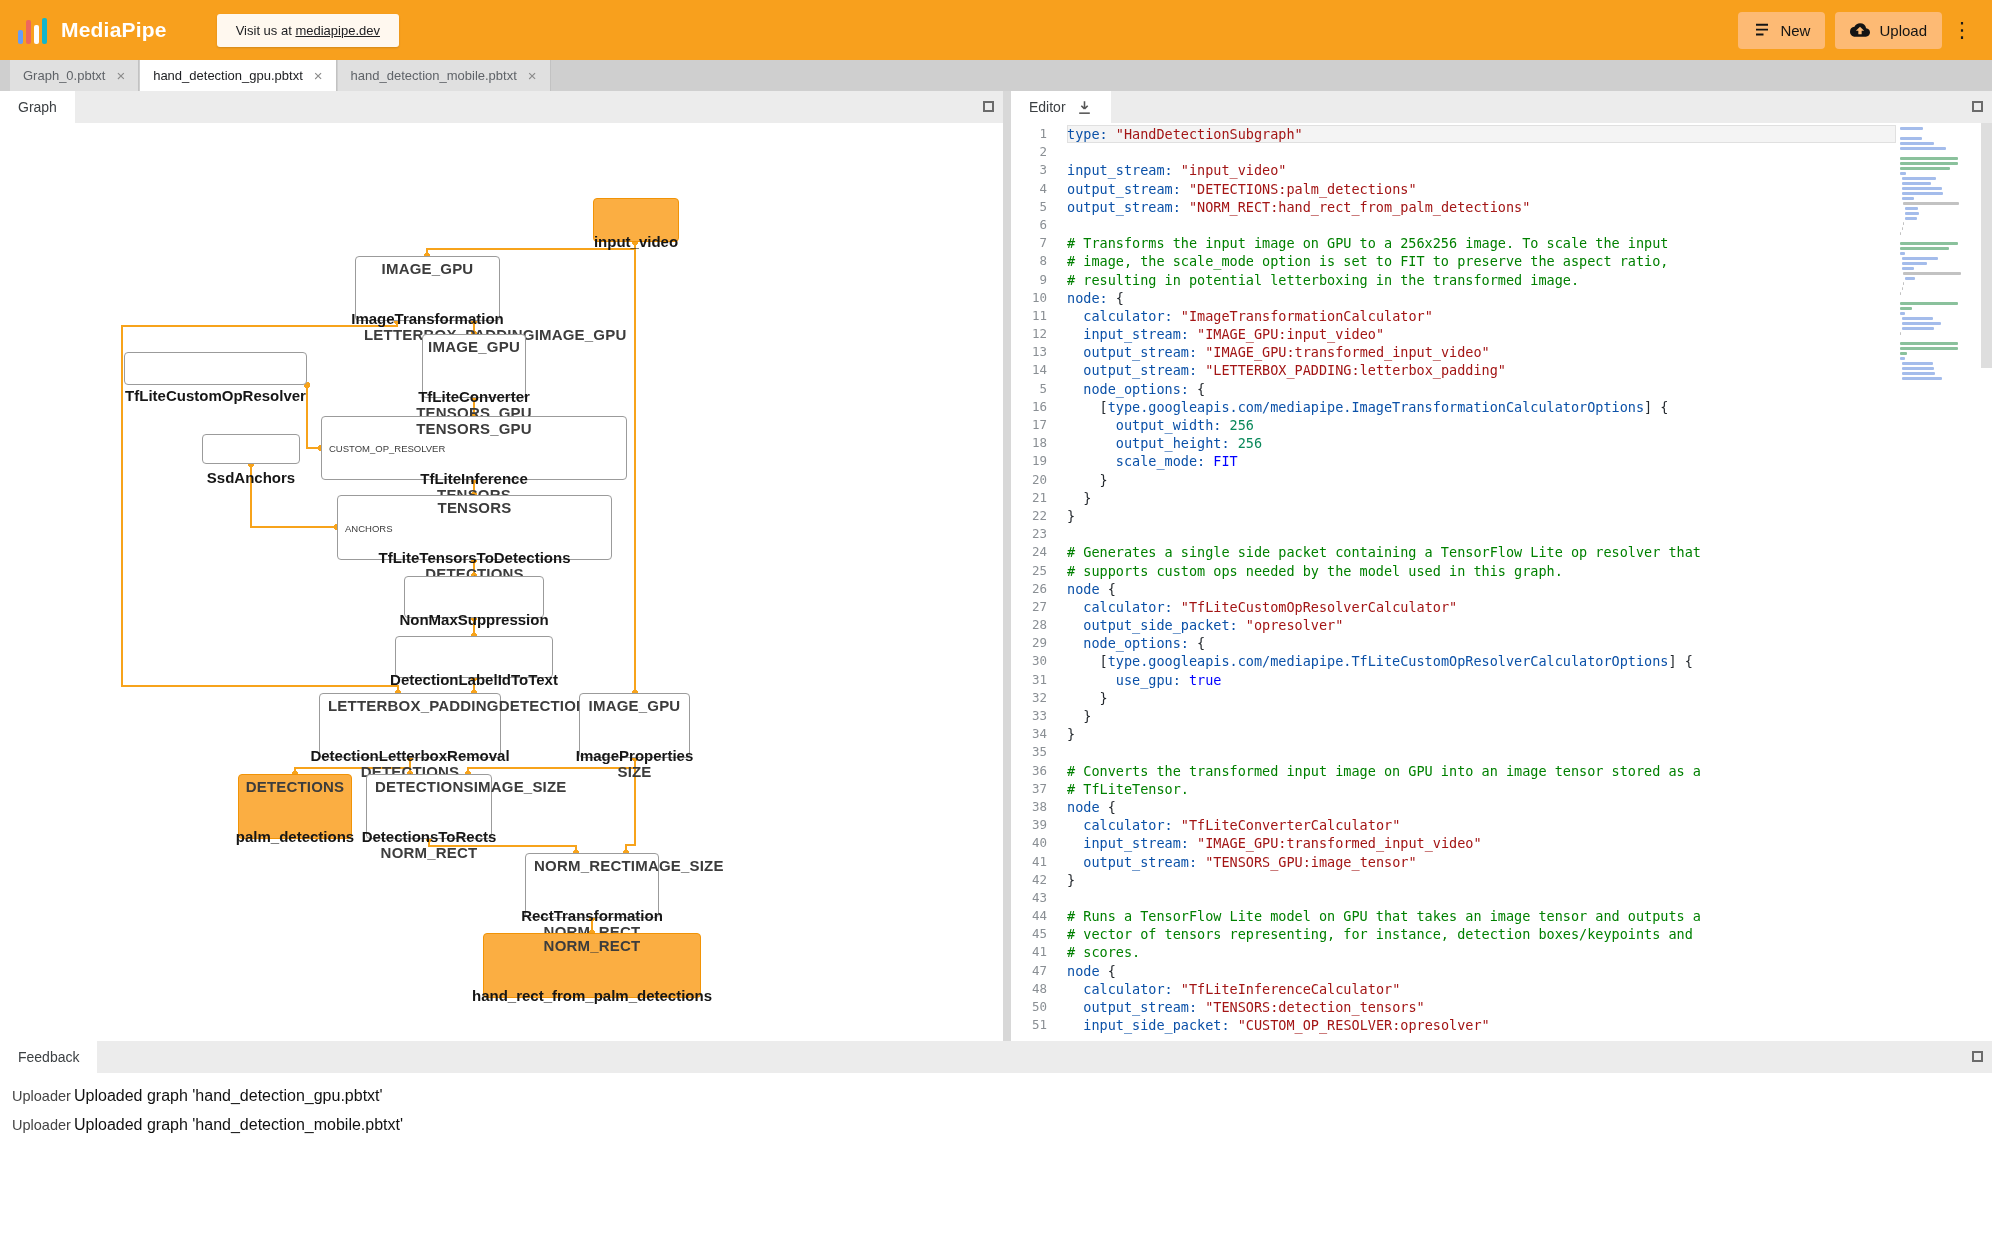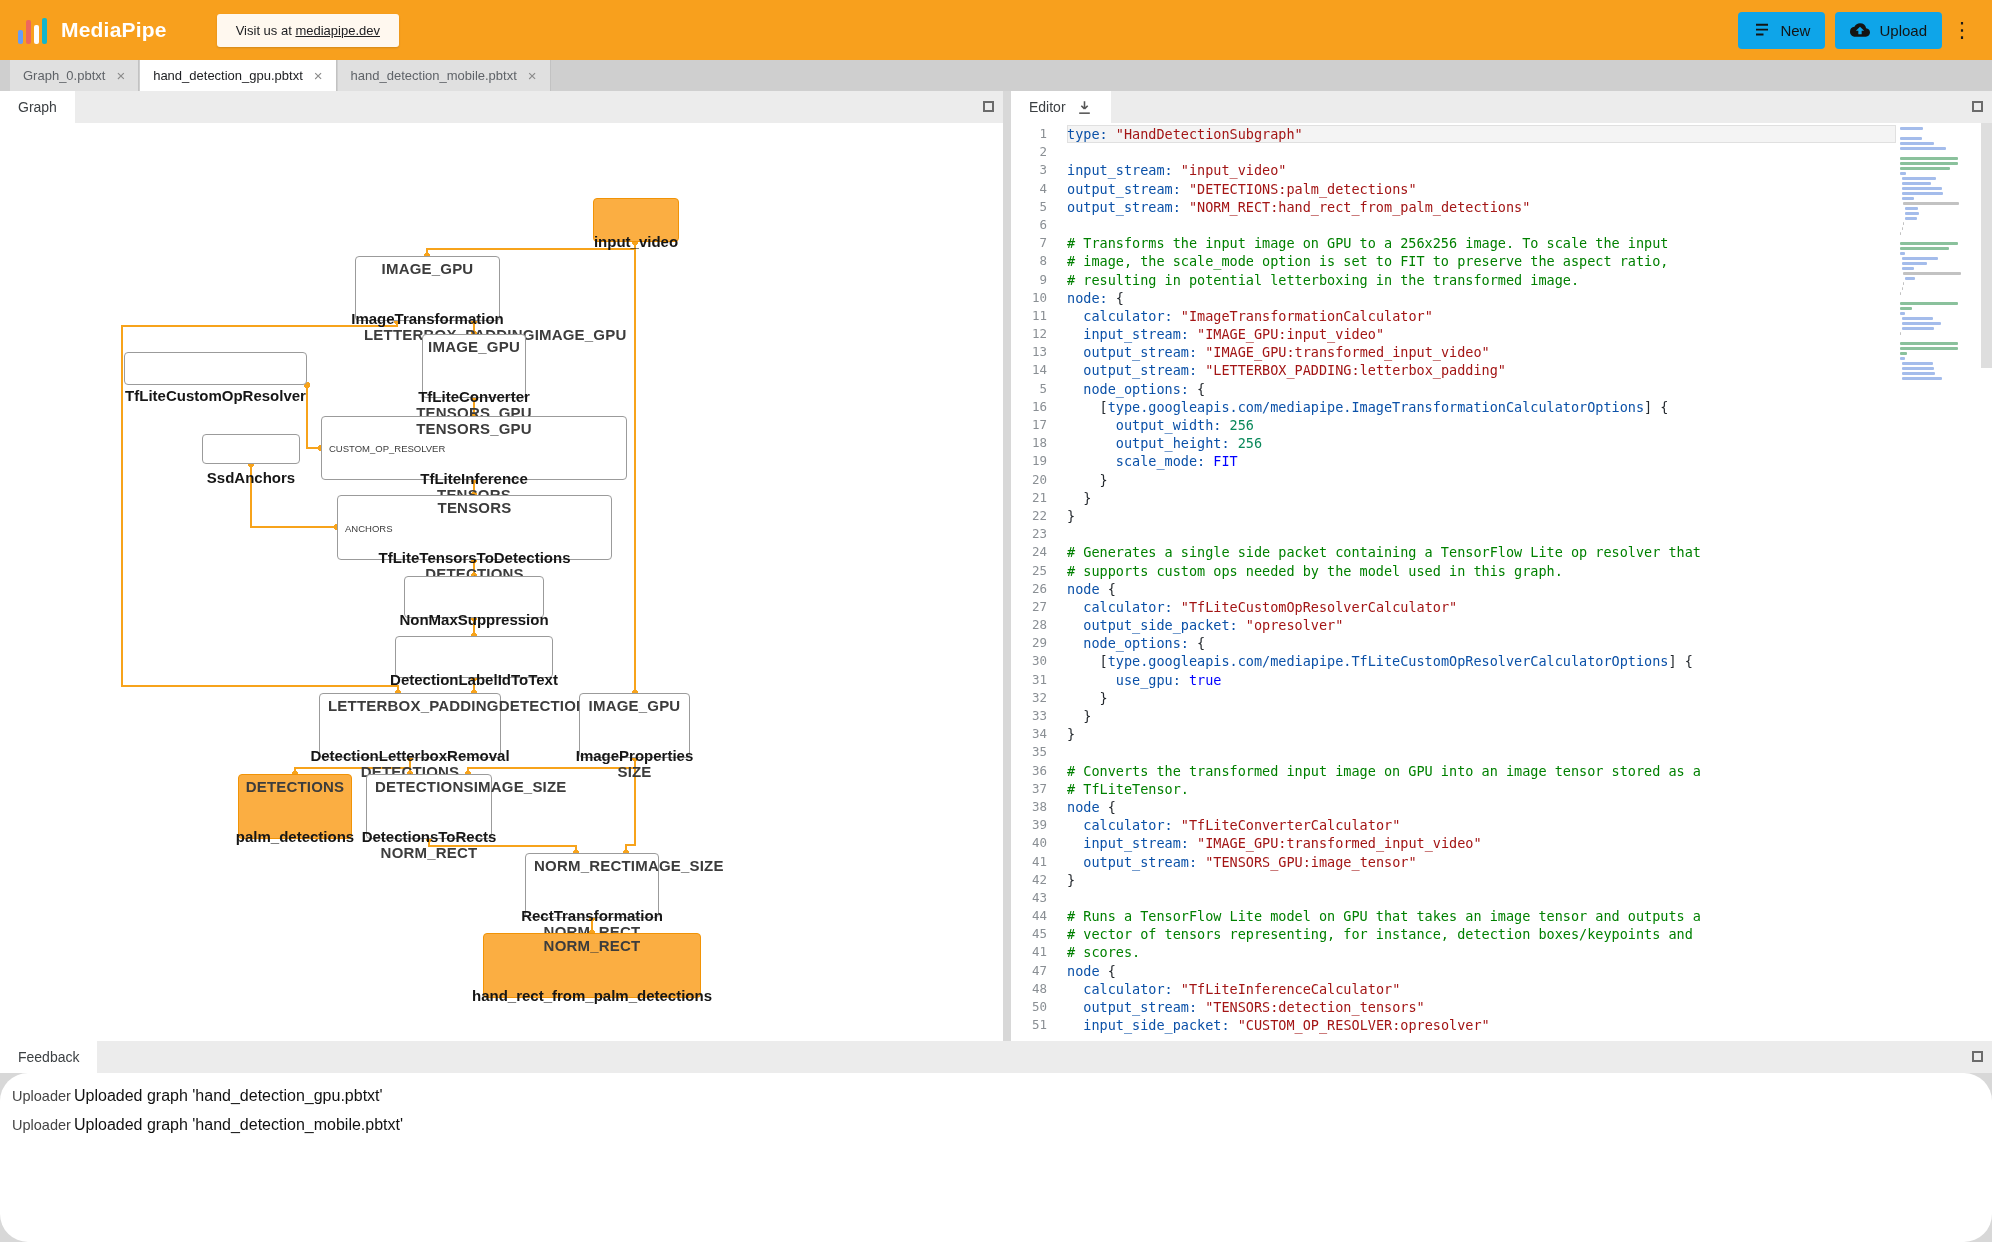--- a/index.html
+++ b/index.html
@@ -14,21 +14,21 @@
   .logo i:nth-child(1){ height:14px; background:#669DF6; }
   .logo i:nth-child(2){ height:24px; background:#EE675C; }
   .logo i:nth-child(3){ height:19px; background:#FDFDFD; }
   .logo i:nth-child(4){ height:26px; background:#12B5CB; }
   .app-title { color:#fff; font-size:21px; font-weight:700; letter-spacing:.2px; }
   .visit-badge { margin-left:50px; background:rgba(255,255,255,.93); border-radius:3px;
                  padding:9px 19px; font-size:13px; color:#202124; box-shadow:0 1px 2px rgba(0,0,0,.15); }
   .visit-badge a { color:#202124; text-decoration:underline; cursor:pointer; }
   .topbar-spacer { flex:1; }
   .top-btn { display:flex; align-items:center; gap:9px; height:37px; padding:0 15px;
-             background:#0ea5e9; border-radius:4px; font-size:15px; color:#141414; cursor:pointer; margin-left:10px; }
+             background:#fdba74; border-radius:4px; font-size:15px; color:#141414; cursor:pointer; margin-left:10px; }
   .kebab { margin-left:8px; font-size:21px; color:#1a1a1a; width:24px; text-align:center; cursor:pointer; }
 
   
   .tabbar { position:absolute; top:60px; left:0; right:0; height:31px; background:#cfcfcf;
             display:flex; align-items:stretch; padding-left:10px; }
   .file-tab { display:flex; align-items:center; padding:0 13px; background:#e0e0e0; color:#5f6368;
               font-size:13px; margin-right:1px; cursor:pointer; border-right:1px solid #c2c2c2; }
   .file-tab.active { background:#ffffff; color:#202124; }
   .tab-close { margin-left:11px; color:#8a8a8a; font-size:15px; line-height:1; cursor:pointer; }
 
@@ -72,21 +72,21 @@
   .tk-n { color:#09885a; }
   .tk-e { color:#0000ff; }
   .tk-p { color:#24292e; }
   .minimap { position:absolute; top:4px; right:22px; width:70px; }
   .mm-row { height:5px; }
   .mm-bar { height:3px; border-radius:1px; opacity:.7; }
   .ed-scrollbar { position:absolute; right:0; top:0; width:11px; height:918px; }
   .ed-thumb { width:11px; height:245px; background:rgba(0,0,0,.13); }
 
   
-  .feedback-content { position:absolute; top:1073px; left:0; right:0; height:169px; background:#fff; padding:8px 0;border-radius:28px; }
+  .feedback-content { position:absolute; top:1073px; left:0; right:0; height:169px; background:#fff; padding:8px 0; }
   .fb-row { display:flex; align-items:center; height:29px; padding:0 12px; font-size:16px; }
   .fb-source { width:62px; flex:none; color:#444; font-size:14.5px; }
   .fb-msg { color:#111; }
 </style>
 </head>
 <body>
 
 <div class="page">
 
   <div class="topbar">

